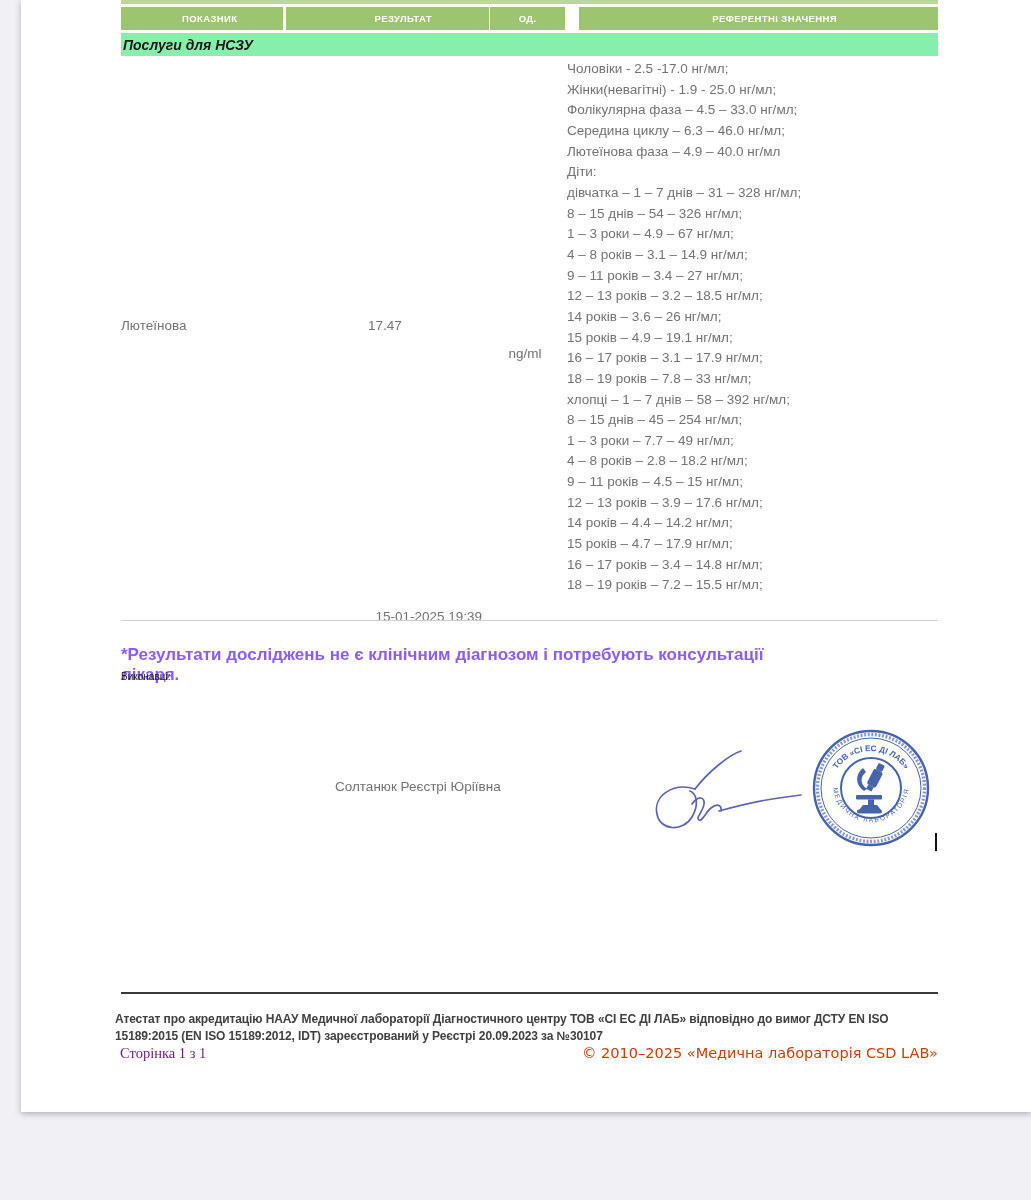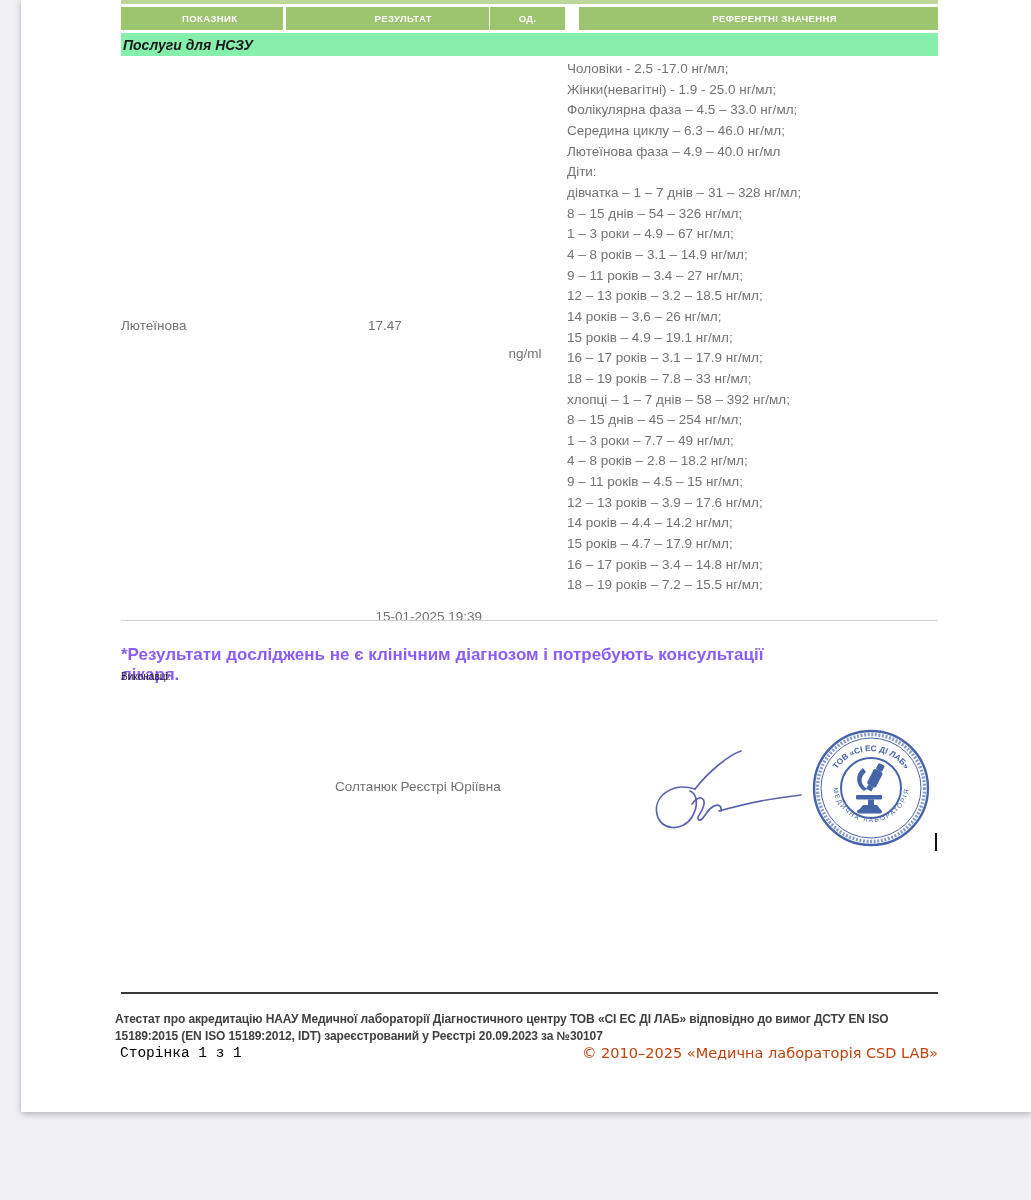--- a/index.html
+++ b/index.html
@@ -67,21 +67,21 @@
 
   
   .footer-rule{left:100px;top:992px;width:817px;height:2px;background:#3a3a3a;}
   .accreditation{
     left:94px;top:999px;width:800px;
     font-size:12px;font-weight:bold;color:#404040;
     line-height:16.5px;letter-spacing:-.1px;margin-top:12px;
   }
   .page-number{
     left:99px;top:1045px;
-    font-family:Liberation Mono, monospace;font-size:14.5px;color:#000000;
+    font-family:Liberation Serif, serif;font-size:14.5px;color:#701a75;
   }
   .copyright{
     right:93px;top:1045px;text-align:right;
     font-family:"DejaVu Sans", sans-serif;font-size:14.5px;color:#c2410c;
   }
 </style>
 </head>
 <body>
 
 <div class="page">

